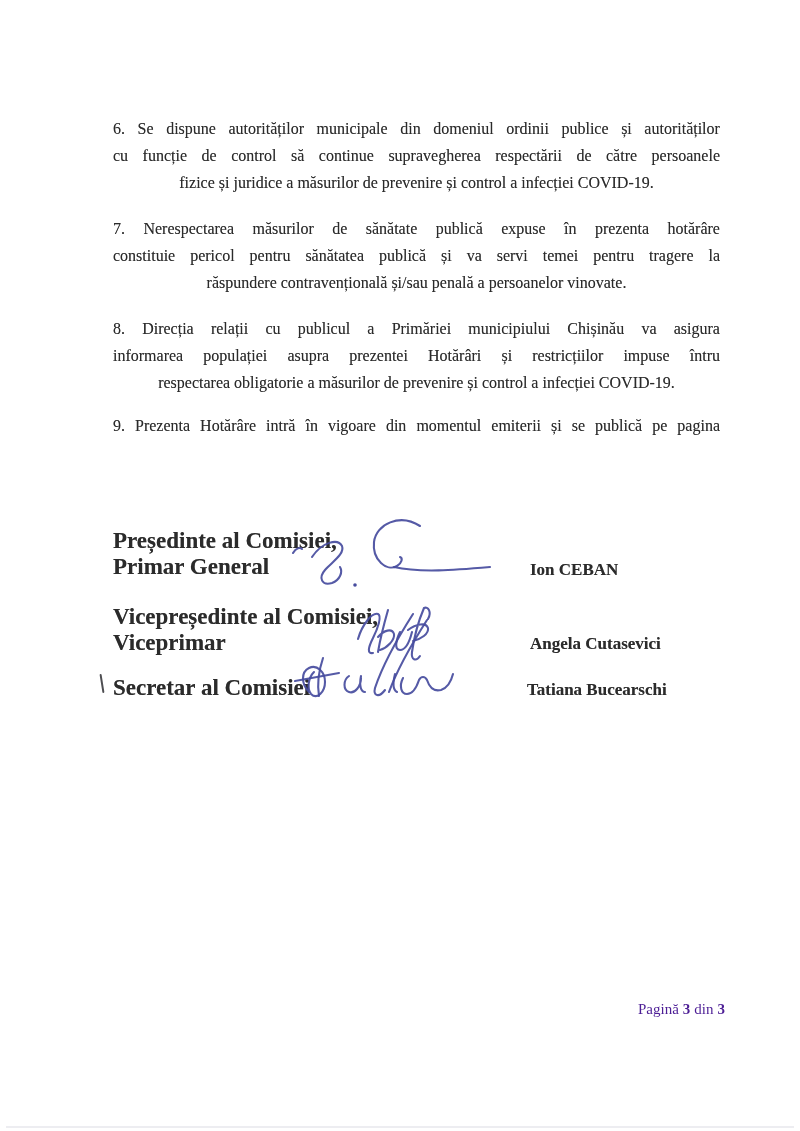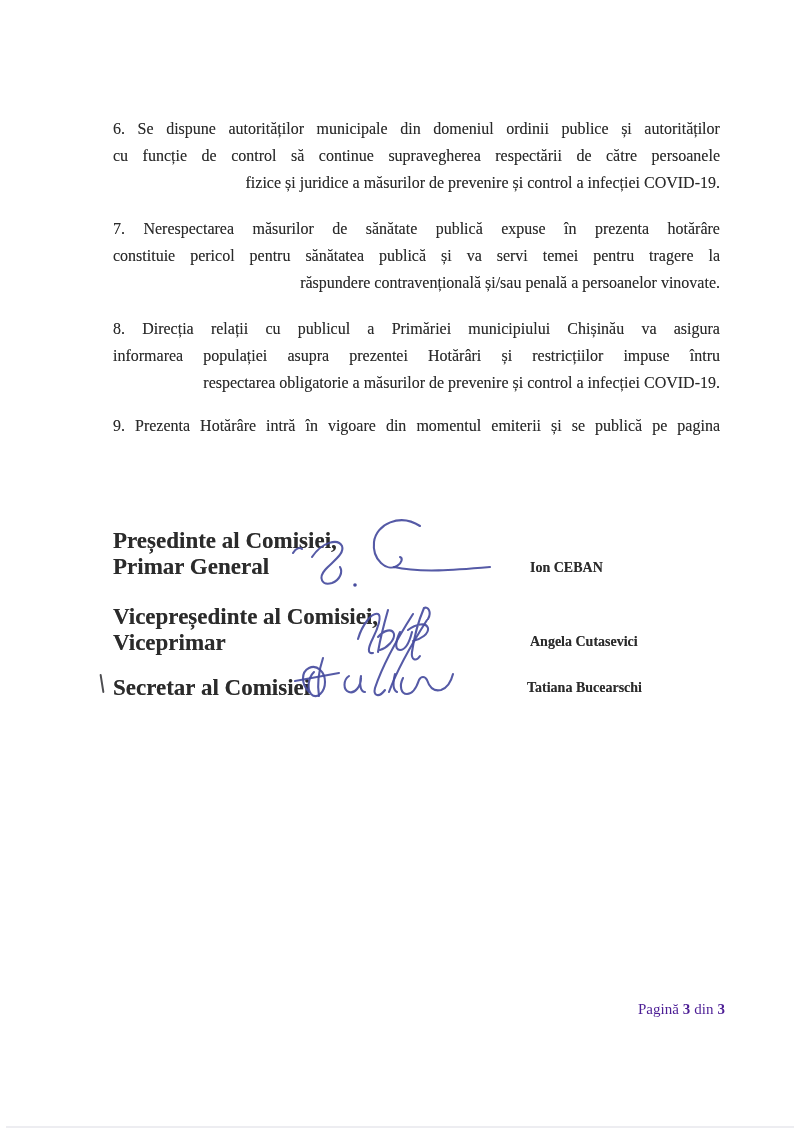--- a/index.html
+++ b/index.html
@@ -7,25 +7,25 @@
   .page {
     position:relative; width:800px; height:1131px;
     background:var(--paper); overflow:hidden;
     font-family:"Liberation Serif","DejaVu Serif",serif;
     color:var(--text);
   }
   .para { position:absolute; left:113px; width:607px; font-size:16px;
           text-shadow:0 0 0.5px rgba(43,43,43,0.45); }
   .line { height:27px; line-height:27px; white-space:nowrap; }
   .jl   { display:flex; justify-content:space-between; }
-  .ll   { text-align:right; }
+  .ll   { text-align:center; }
 
   .sig-role { position:absolute; left:113px; font-weight:bold; font-size:23px;
               line-height:26px; text-shadow:0 0 0.5px rgba(43,43,43,0.45); }
-  .sig-name { position:absolute; font-weight:bold; font-size:14px;
+  .sig-name { position:absolute; font-weight:bold; font-size:17px;
               text-shadow:0 0 0.5px rgba(43,43,43,0.45); }
   .sig-ink  { position:absolute; }
   .sig-ink path { fill:none; stroke:var(--ink); stroke-width:2.1;
                   stroke-linecap:round; stroke-linejoin:round; opacity:0.92; }
   .sig-ink circle { fill:var(--ink); }
 
   .stray-mark { position:absolute; left:101px; top:674px; width:2px; height:19px;
                 background:#4e4e52; transform:rotate(-9deg); border-radius:1px; }
 
   .footer { position:absolute; left:638px; top:1001px; font-size:15px;

